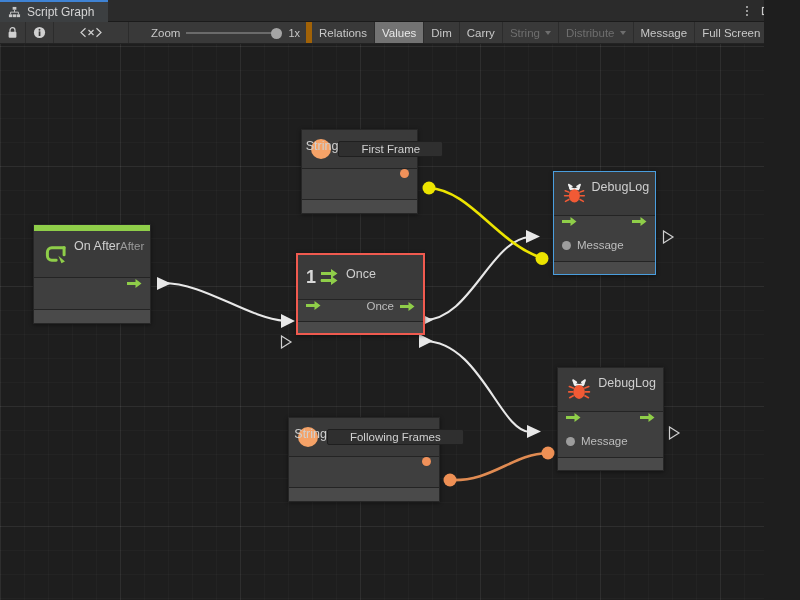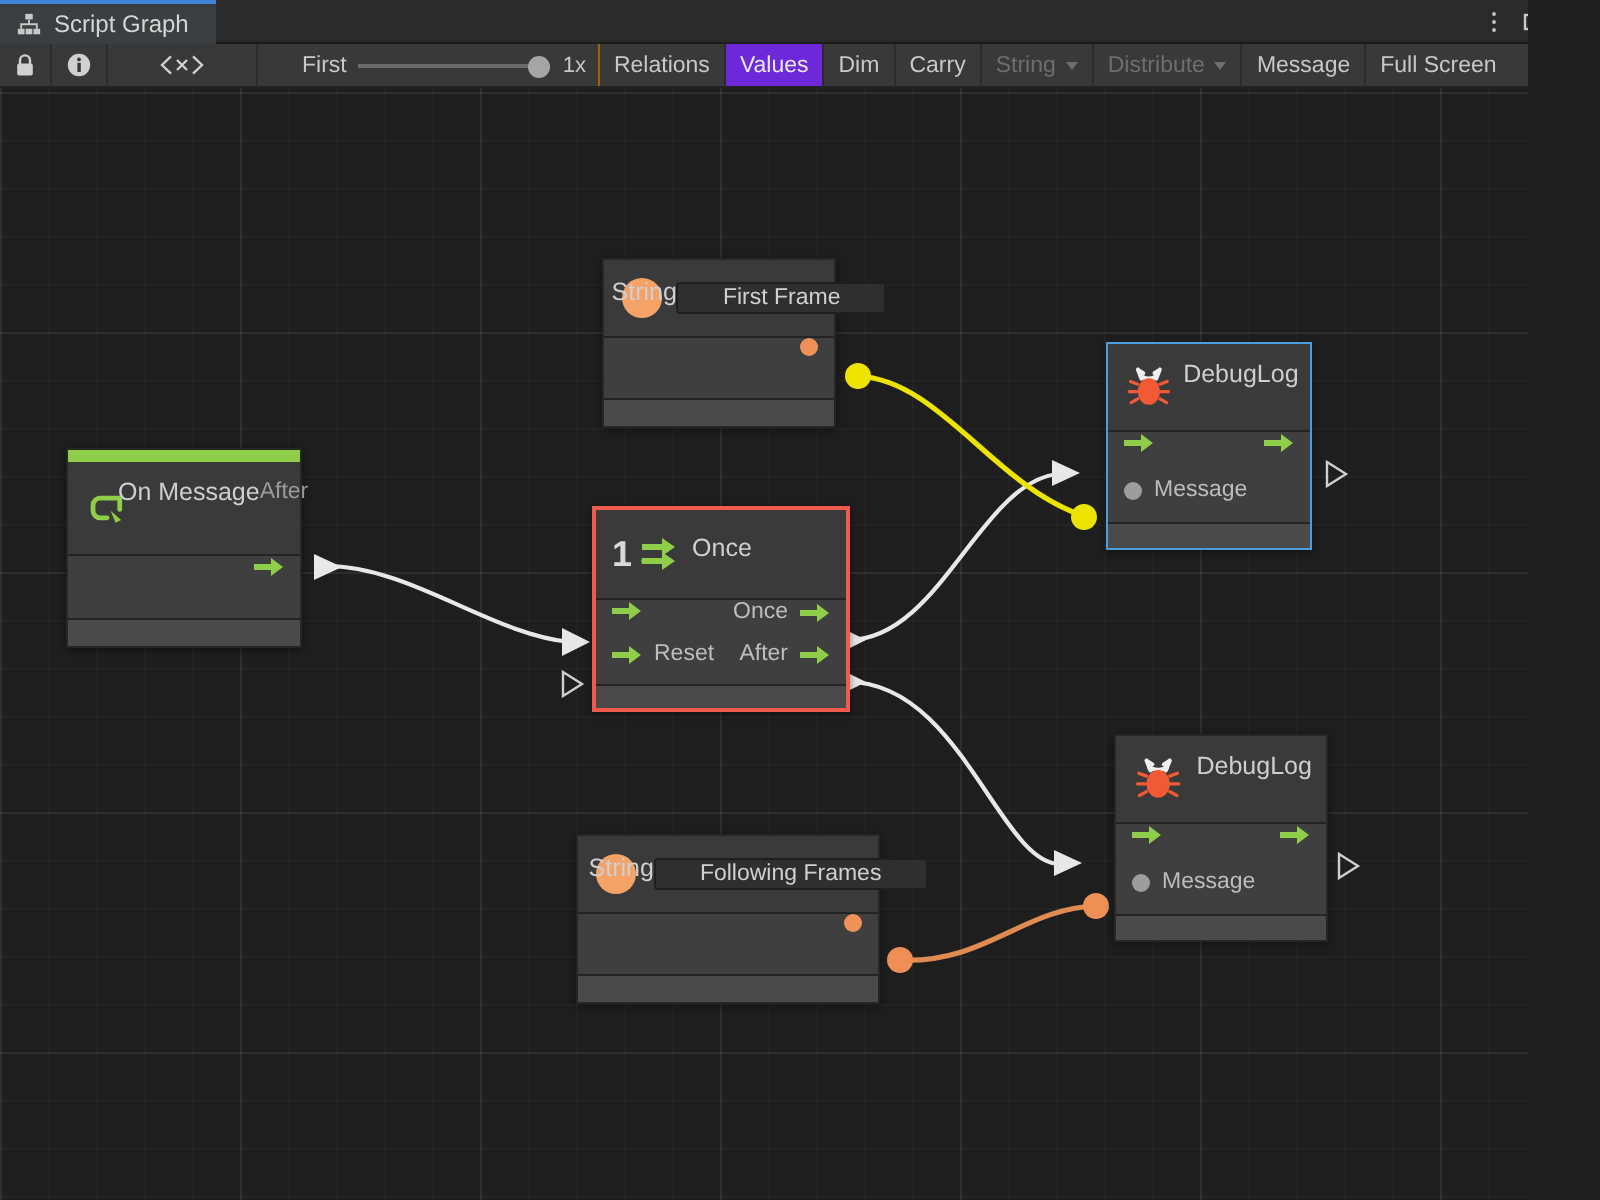--- a/index.html
+++ b/index.html
@@ -66,21 +66,21 @@
     color: #c8c8c8;
   }
   .tb-btn {
     display: flex; align-items: center; justify-content: center;
     padding: 0 7px;
     border-right: 1px solid #2c2c2c;
     cursor: pointer;
     white-space: nowrap;
     color: #c8c8c8;
   }
-  .tb-btn.active { background: #6d28d9; color: #e8e8e8; }
+  .tb-btn.active { background: #737373; color: #e8e8e8; }
   .tb-btn.disabled { color: #6e6e6e; }
   .tb-plain {
     display: flex; align-items: center;
     padding: 0 7px;
     white-space: nowrap;
   }
   .caret {
     display: inline-block;
     margin-left: 5px;
     width: 0; height: 0;
@@ -249,29 +249,29 @@
       </svg>
     </div>
     <div class="tb-btn" style="padding:0 24px;">
       <svg width="26" height="11" viewBox="0 0 26 11">
         <path d="M7.5 1.2 L3 5.5 L7.5 9.8" stroke="#cfcfcf" stroke-width="1.2" fill="none"></path>
         <path d="M18.5 1.2 L23 5.5 L18.5 9.8" stroke="#cfcfcf" stroke-width="1.2" fill="none"></path>
         <path d="M10.5 3 L15.5 8 M15.5 3 L10.5 8" stroke="#cfcfcf" stroke-width="1.2" fill="none"></path>
       </svg>
     </div>
     <div class="zoom-wrap" style="padding-left:22px;">
-      <span>First</span>
+      <span>Zoom</span>
       <div class="zoom-slider">
         <div class="zoom-track"></div>
         <div class="zoom-knob"></div>
       </div>
       <span class="zoom-val">1x</span>
     </div>
 
-    <div class="tb-btn" style="border-left:1px solid #a16207;">
+    <div class="tb-btn" style="border-left:6px solid #a16207;">
       <span>Relations</span>
     </div>
     <div class="tb-btn active">
       <span>Values</span>
     </div>
     <div class="tb-btn">
       <span>Dim</span>
     </div>
     <div class="tb-btn">
       <span>Carry</span>
@@ -324,21 +324,21 @@
 
     <div class="node" style="left:33px; top:180px; width:118px;">
       <div class="node-accent"></div>
       <div class="node-head">
         <svg width="30" height="30" viewBox="0 0 30 30">
           <path d="M24 8 H10 a5 5 0 0 0 -5 5 v4 a5 5 0 0 0 5 5 h5" stroke="#8fce49" stroke-width="3.4" fill="none" stroke-linecap="round"></path>
           <path d="M24 8 V16" stroke="#8fce49" stroke-width="3.4" fill="none" stroke-linecap="round"></path>
           <path d="M17.5 17 L25 23.5 L21 25.5 Z" fill="#8fce49"></path>
         </svg>
         <div class="node-head-txt">
-          <div class="node-title">On Message</div>
+          <div class="node-title">On After</div>
           <div class="node-sub">After</div>
         </div>
       </div>
       <div class="node-body">
         <div class="port-row" style="height:31px;">
           <div class="port-right">
             <svg class="arrow-glyph" viewBox="0 0 15 11">
               <path d="M0 4 H8.5 V1 L14.5 5.5 L8.5 10 V7 H0 Z" fill="#8fce49"></path>
             </svg>
           </div>
@@ -381,34 +381,20 @@
       <div class="node-body">
         <div class="port-row">
           <div class="port-left">
             <svg class="arrow-glyph" viewBox="0 0 15 11">
               <path d="M0 4 H8.5 V1 L14.5 5.5 L8.5 10 V7 H0 Z" fill="#8fce49"></path>
             </svg>
             <span></span>
           </div>
           <div class="port-right">
             <span>Once</span>
-            <svg class="arrow-glyph" viewBox="0 0 15 11">
-              <path d="M0 4 H8.5 V1 L14.5 5.5 L8.5 10 V7 H0 Z" fill="#8fce49"></path>
-            </svg>
-          </div>
-        </div>
-        <div class="port-row">
-          <div class="port-left">
-            <svg class="arrow-glyph" viewBox="0 0 15 11">
-              <path d="M0 4 H8.5 V1 L14.5 5.5 L8.5 10 V7 H0 Z" fill="#8fce49"></path>
-            </svg>
-            <span>Reset</span>
-          </div>
-          <div class="port-right">
-            <span>After</span>
             <svg class="arrow-glyph" viewBox="0 0 15 11">
               <path d="M0 4 H8.5 V1 L14.5 5.5 L8.5 10 V7 H0 Z" fill="#8fce49"></path>
             </svg>
           </div>
         </div>
       </div>
       <div class="node-footer" style="height:11px;"></div>
     </div>
 
     <svg style="position:absolute; left:280px; top:291px;" width="13" height="14">

